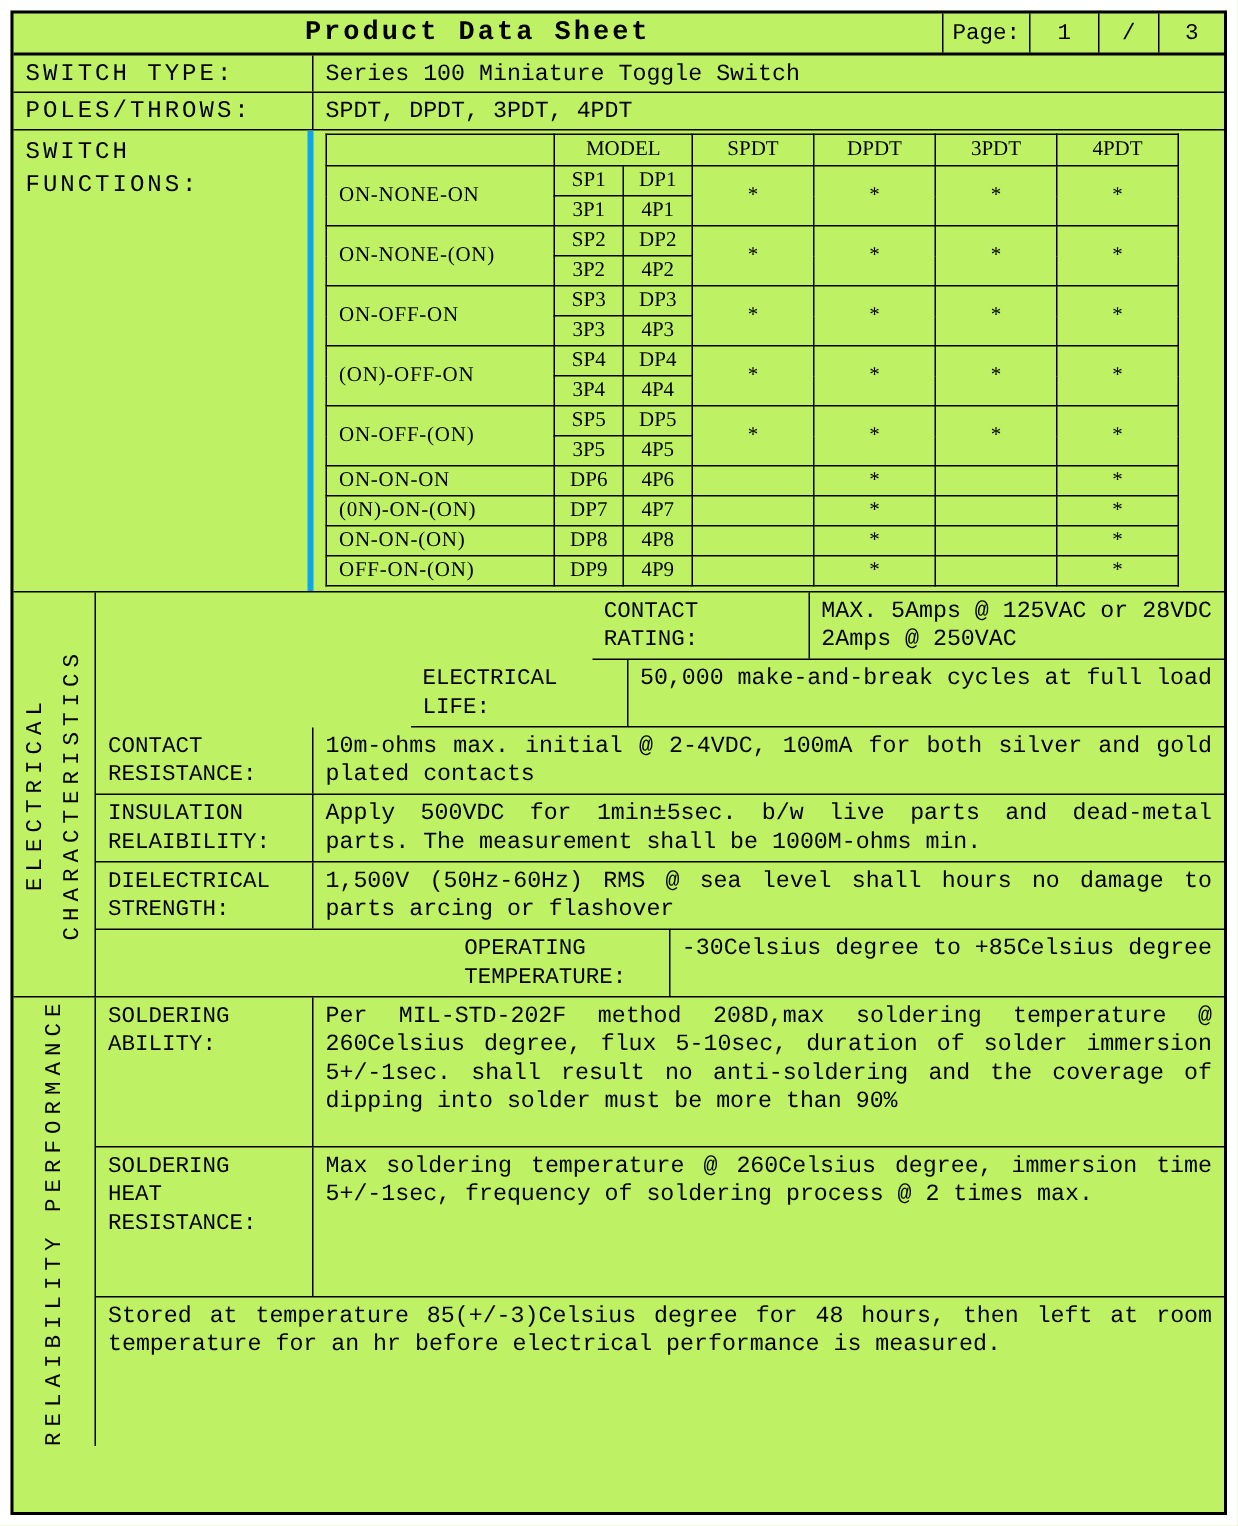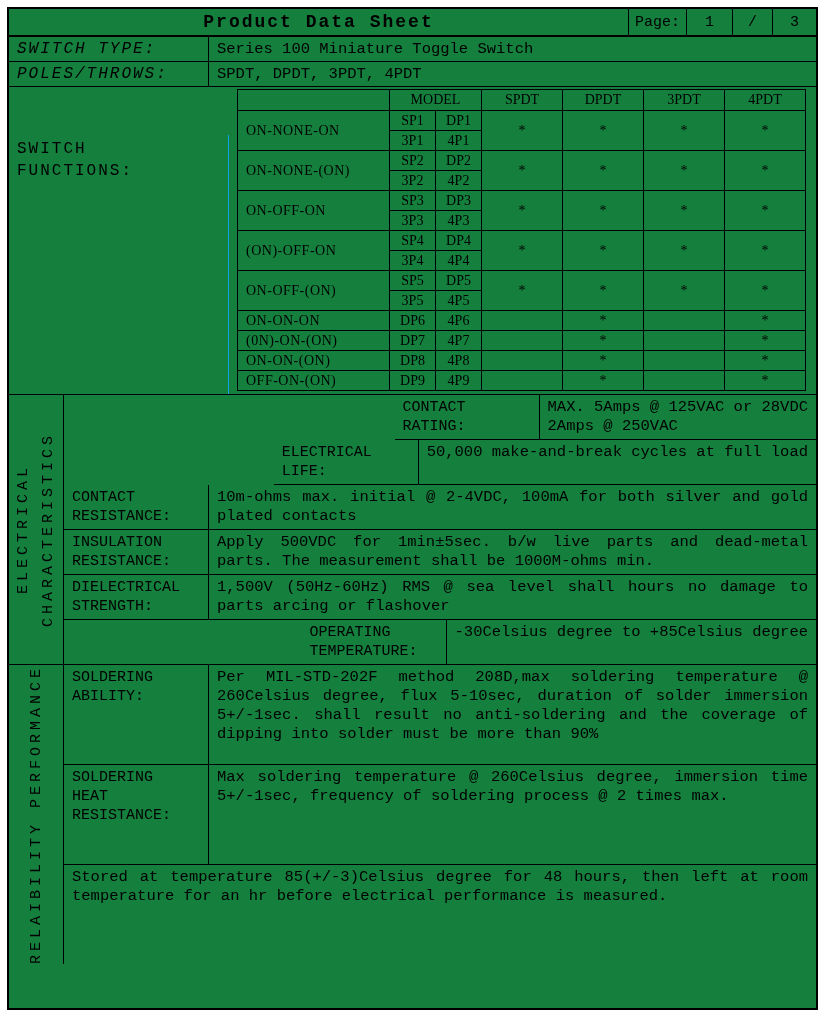--- a/index.html
+++ b/index.html
@@ -7,53 +7,53 @@
   body {
     width: 825px; height: 1017px;
     font-family: "Liberation Mono", "DejaVu Sans Mono", monospace;
     color: #000;
     position: relative;
   }
   .sheet {
     position: absolute; left: 7px; top: 7px;
     width: 811px; min-height: 1003px;
     border: 2px solid #000;
-    background: #15803d;
+    background: #bef264;
   }
   
   .header-row { display: flex; border-bottom: 2px solid #000; height: 28px; }
   .title-cell {
     flex: 1; display: flex; align-items: center; justify-content: center;
     font-weight: bold; font-size: 18px; letter-spacing: 2px;
   }
   .pg-cell {
     border-left: 1px solid #000; display: flex; align-items: center; justify-content: center;
     font-size: 15px;
   }
   .pg-label { width: 58px; }
   .pg-cur { width: 46px; }
   .pg-sep { width: 40px; }
   .pg-tot { width: 44px; }
   
   .kv-row { display: flex; border-bottom: 1px solid #000; min-height: 25px; }
   .kv-label {
     width: 200px; border-right: 1px solid #000;
     padding: 2px 8px; font-size: 16px; letter-spacing: 2px;
-    display: flex; align-items: center; white-space: pre-line; line-height: 19px; font-style: italic;
+    display: flex; align-items: center; white-space: pre-line; line-height: 19px;
   }
   .kv-value {
     flex: 1; padding: 2px 8px; font-size: 15.5px;
     display: flex; align-items: center;
   }
   
   .fn-row { display: flex; border-bottom: 1px solid #000; }
   .fn-label {
-    width: 220px; border-right: 1px solid #0ea5e9;
+    width: 200px; border-right: 4px solid #0ea5e9;
     padding: 3px 8px; font-size: 16px; letter-spacing: 2px;
-    white-space: pre-line; line-height: 22px; margin-top: 48px;
+    white-space: pre-line; line-height: 22px;
   }
   .fn-body { flex: 1; padding: 2px 0 3px 8px; }
   table.fn-table { border-collapse: collapse; font-size: 14px; font-family: Liberation Serif, serif; }
   .fn-table th, .fn-table td {
     border: 1px solid #000; font-weight: normal; height: 20px; padding: 0 4px;
   }
   .fn-table th { text-align: center; height: 21px; }
   td.fn-name  { width: 152px; text-align: left; padding-left: 8px; letter-spacing: 0.5px; }
   td.fn-model { width: 46px;  text-align: center; }
   td.fn-mark  { width: 81px;  text-align: center; }
@@ -248,21 +248,21 @@
 LIFE:</div>
         <div class="sval">50,000 make-and-break cycles at full load</div>
       </div>
       <div class="srow">
         <div class="slabel">CONTACT
 RESISTANCE:</div>
         <div class="sval">10m-ohms max. initial @ 2-4VDC, 100mA for both silver and gold plated contacts</div>
       </div>
       <div class="srow">
         <div class="slabel">INSULATION
-RESISTANCE:</div>
+RELAIBILITY:</div>
         <div class="sval">Apply 500VDC for 1min±5sec. b/w live parts and dead-metal parts. The measurement shall be 1000M-ohms min.</div>
       </div>
       <div class="srow">
         <div class="slabel">DIELECTRICAL
 STRENGTH:</div>
         <div class="sval">1,500V (50Hz-60Hz) RMS @ sea level shall hours no damage to parts arcing or flashover</div>
       </div>
       <div class="srow">
         <div class="slabel">OPERATING
 TEMPERATURE:</div>

